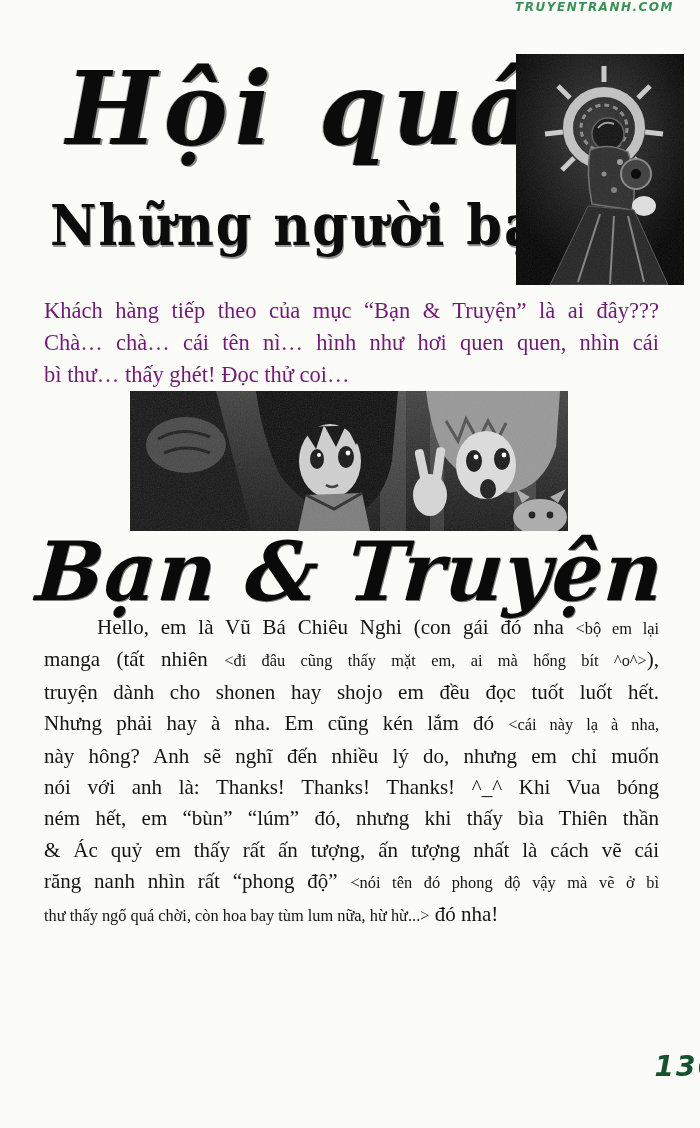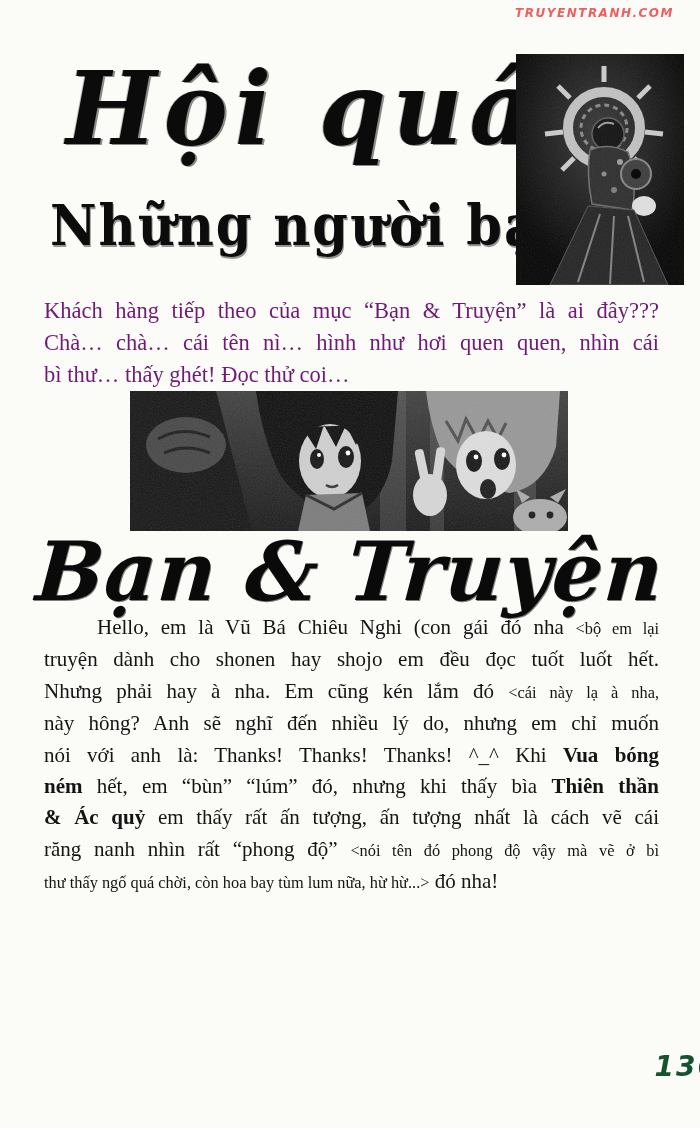--- a/index.html
+++ b/index.html
@@ -4,23 +4,23 @@
 <style>
   html,body { margin:0; padding:0; background:#777; }
   .page {
     position:relative; width:700px; height:1128px; margin:0 auto;
     background:#fbfbf8; color:#111;
     font-family:"Liberation Serif","DejaVu Serif",serif;
     overflow:hidden;
   }
   
   .watermark {
-    position:absolute; top:6px; right:26px;
+    position:absolute; top:0; right:26px;
     font:italic 700 12px "DejaVu Sans",sans-serif;
-    letter-spacing:1.5px; color:#ef4444;
+    letter-spacing:1.5px; color:#15803d;
     transform:scaleY(1.05); opacity:.85;margin-left:12px;
   }
   
   .title1 {
     position:absolute; top:52px; left:66px; margin:0;
     font:italic 700 96px "DejaVu Serif",serif;
     letter-spacing:7px; color:#0b0b0b;
     transform:scaleY(1.06);
     text-shadow:2px 1px 0 rgba(0,0,0,.45), -1px 0 0 rgba(0,0,0,.25);
     white-space:nowrap;
@@ -63,21 +63,21 @@
   
   .letter {
     position:absolute; left:44px; top:612px; width:615px;
     font-size:21px; line-height:31.4px; color:#141414;
   }
   .tline { text-align:justify; text-align-last:justify; }
   .tline.last { text-align-last:left; }
   .tline.indent { text-indent:53px; }
   .seg-n  { font-size:1em; }
   .seg-sm { font-size:0.78em; }
-  .seg-b  { font-size:1em; font-weight:700; }
+  .seg-b  { font-size:1em; font-weight:400; }
   
   .pagenum {
     position:absolute; top:1050px; left:0; width:100%;
     text-align:right;
     font:italic 700 28px "DejaVu Sans",sans-serif;
     color:#14532d; letter-spacing:2px;padding-left:19px;
   }
 </style>
 </head>
 <body>
@@ -199,20 +199,21 @@
       <circle cx="402" cy="124" r="3.4" fill="#181818"></circle>
       <circle cx="420" cy="124" r="3.4" fill="#181818"></circle>
       <rect width="438" height="140" filter="url(#grain2)" opacity="0.3"></rect>
     </svg>
   </div>
 
   <h3 class="sectitle">Bạn &amp; Truyện</h3>
 
   <div class="letter">
       <div class="tline indent"><span class="seg-n">Hello, em là Vũ Bá Chiêu Nghi (con gái đó nha </span><span class="seg-sm">&lt;bộ em lại</span></div>
+      <div class="tline"><span class="seg-n">manga (tất nhiên </span><span class="seg-sm">&lt;đi đâu cũng thấy mặt em, ai mà hổng bít ^o^&gt;</span><span class="seg-n">),</span></div>
       <div class="tline"><span class="seg-n">truyện dành cho shonen hay shojo em đều đọc tuốt luốt hết.</span></div>
       <div class="tline"><span class="seg-n">Nhưng phải hay à nha. Em cũng kén lắm đó </span><span class="seg-sm">&lt;cái này lạ à nha,</span></div>
       <div class="tline"><span class="seg-n">này hông? Anh sẽ nghĩ đến nhiều lý do, nhưng em chỉ muốn</span></div>
       <div class="tline"><span class="seg-n">nói với anh là: Thanks! Thanks! Thanks! ^_^ Khi </span><span class="seg-b">Vua bóng</span></div>
       <div class="tline"><span class="seg-b">ném</span><span class="seg-n"> hết, em “bùn” “lúm” đó, nhưng khi thấy bìa </span><span class="seg-b">Thiên thần</span></div>
       <div class="tline"><span class="seg-b">&amp; Ác quỷ</span><span class="seg-n"> em thấy rất ấn tượng, ấn tượng nhất là cách vẽ cái</span></div>
       <div class="tline"><span class="seg-n">răng nanh nhìn rất “phong độ” </span><span class="seg-sm">&lt;nói tên đó phong độ vậy mà vẽ ở bì</span></div>
       <div class="tline last"><span class="seg-sm">thư thấy ngố quá chời, còn hoa bay tùm lum nữa, hừ hừ...&gt;</span><span class="seg-n"> đó nha!</span></div>
     </div>
 

